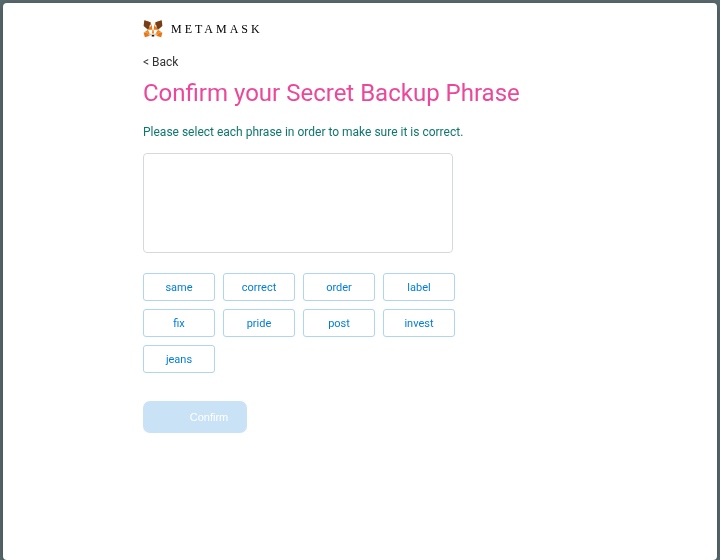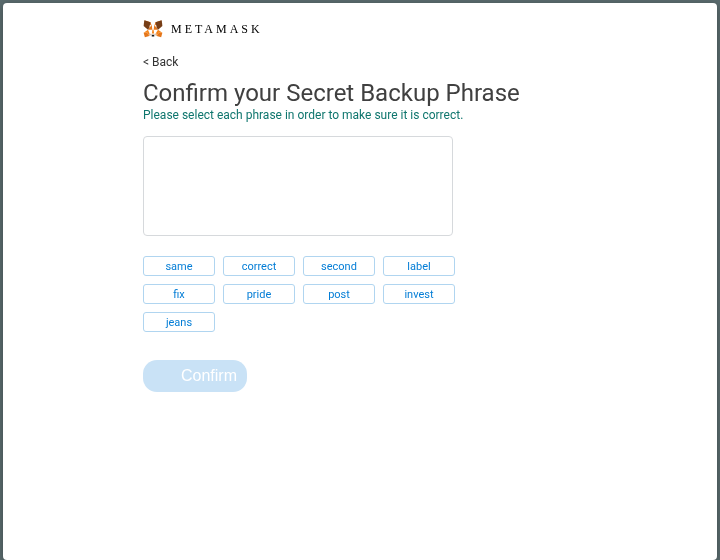--- a/index.html
+++ b/index.html
@@ -47,22 +47,22 @@
   }
   .back-link {
     font-size: 12px;
     color: #333;
     cursor: pointer;
     margin-bottom: 10px;
   }
   .title {
     font-size: 24px;
     font-weight: 400;
-    color: #404040;
-    margin-bottom: 1px;
+    color: #ec4899;
+    margin-bottom: 18px;
   }
   .subtitle {
     font-size: 12px;
     color: #0f766e;
     margin-bottom: 14px;
   }
   .phrase-box {
     width: 310px;
     height: 100px;
     border: 1px solid #d6d9dc;
@@ -70,39 +70,39 @@
     background: #fff;
     margin-bottom: 20px;
   }
   .word-grid {
     display: grid;
     grid-template-columns: repeat(4, 72px);
     gap: 8px;
     margin-bottom: 28px;
   }
   .word-chip {
-    height: 20px;
+    height: 28px;
     border: 1px solid #b0d5f0;
     border-radius: 3px;
     background: #fff;
     color: #037dd6;
     font-size: 11px;
     display: flex;
     align-items: center;
     justify-content: center;
     cursor: pointer;
   }
   .confirm-btn {
     width: 104px;
     height: 32px;
     border: none;
-    border-radius: 14px;
+    border-radius: 7px;
     background: #c9e2f6;
     color: #fff;
-    font-size: 16px;
+    font-size: 11px;
     cursor: pointer;
     padding-left: 28px;
   }
 </style>
 </head>
 <body>
 
 <div class="window">
 
   <div class="header">
@@ -133,21 +133,21 @@
 
     <h1 class="title">Confirm your Secret Backup Phrase</h1>
 
     <p class="subtitle">Please select each phrase in order to make sure it is correct.</p>
 
     <div class="phrase-box"></div>
 
     <div class="word-grid">
       <div class="word-chip">same</div>
       <div class="word-chip">correct</div>
-      <div class="word-chip">second</div>
+      <div class="word-chip">order</div>
       <div class="word-chip">label</div>
       <div class="word-chip">fix</div>
       <div class="word-chip">pride</div>
       <div class="word-chip">post</div>
       <div class="word-chip">invest</div>
       <div class="word-chip">jeans</div>
     </div>
 
     <button class="confirm-btn">Confirm</button>
 

